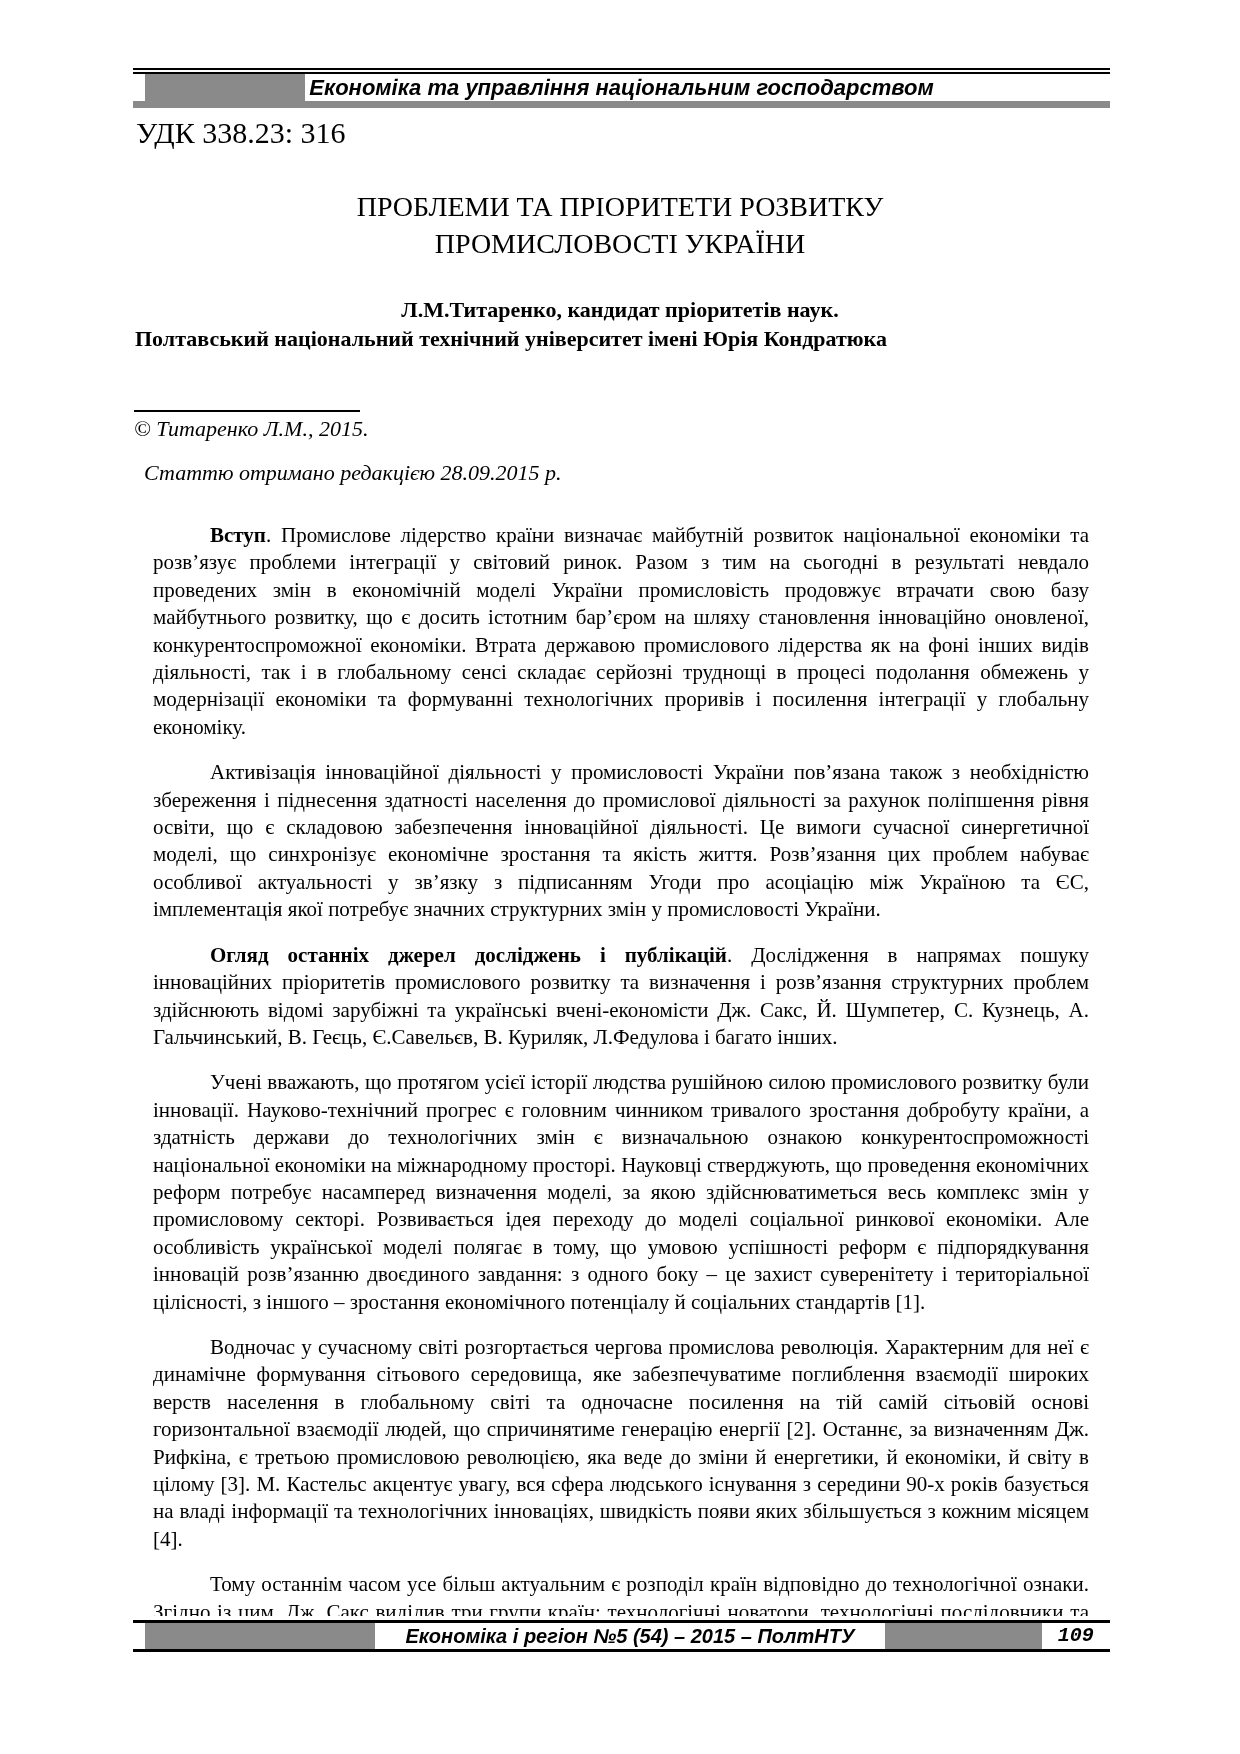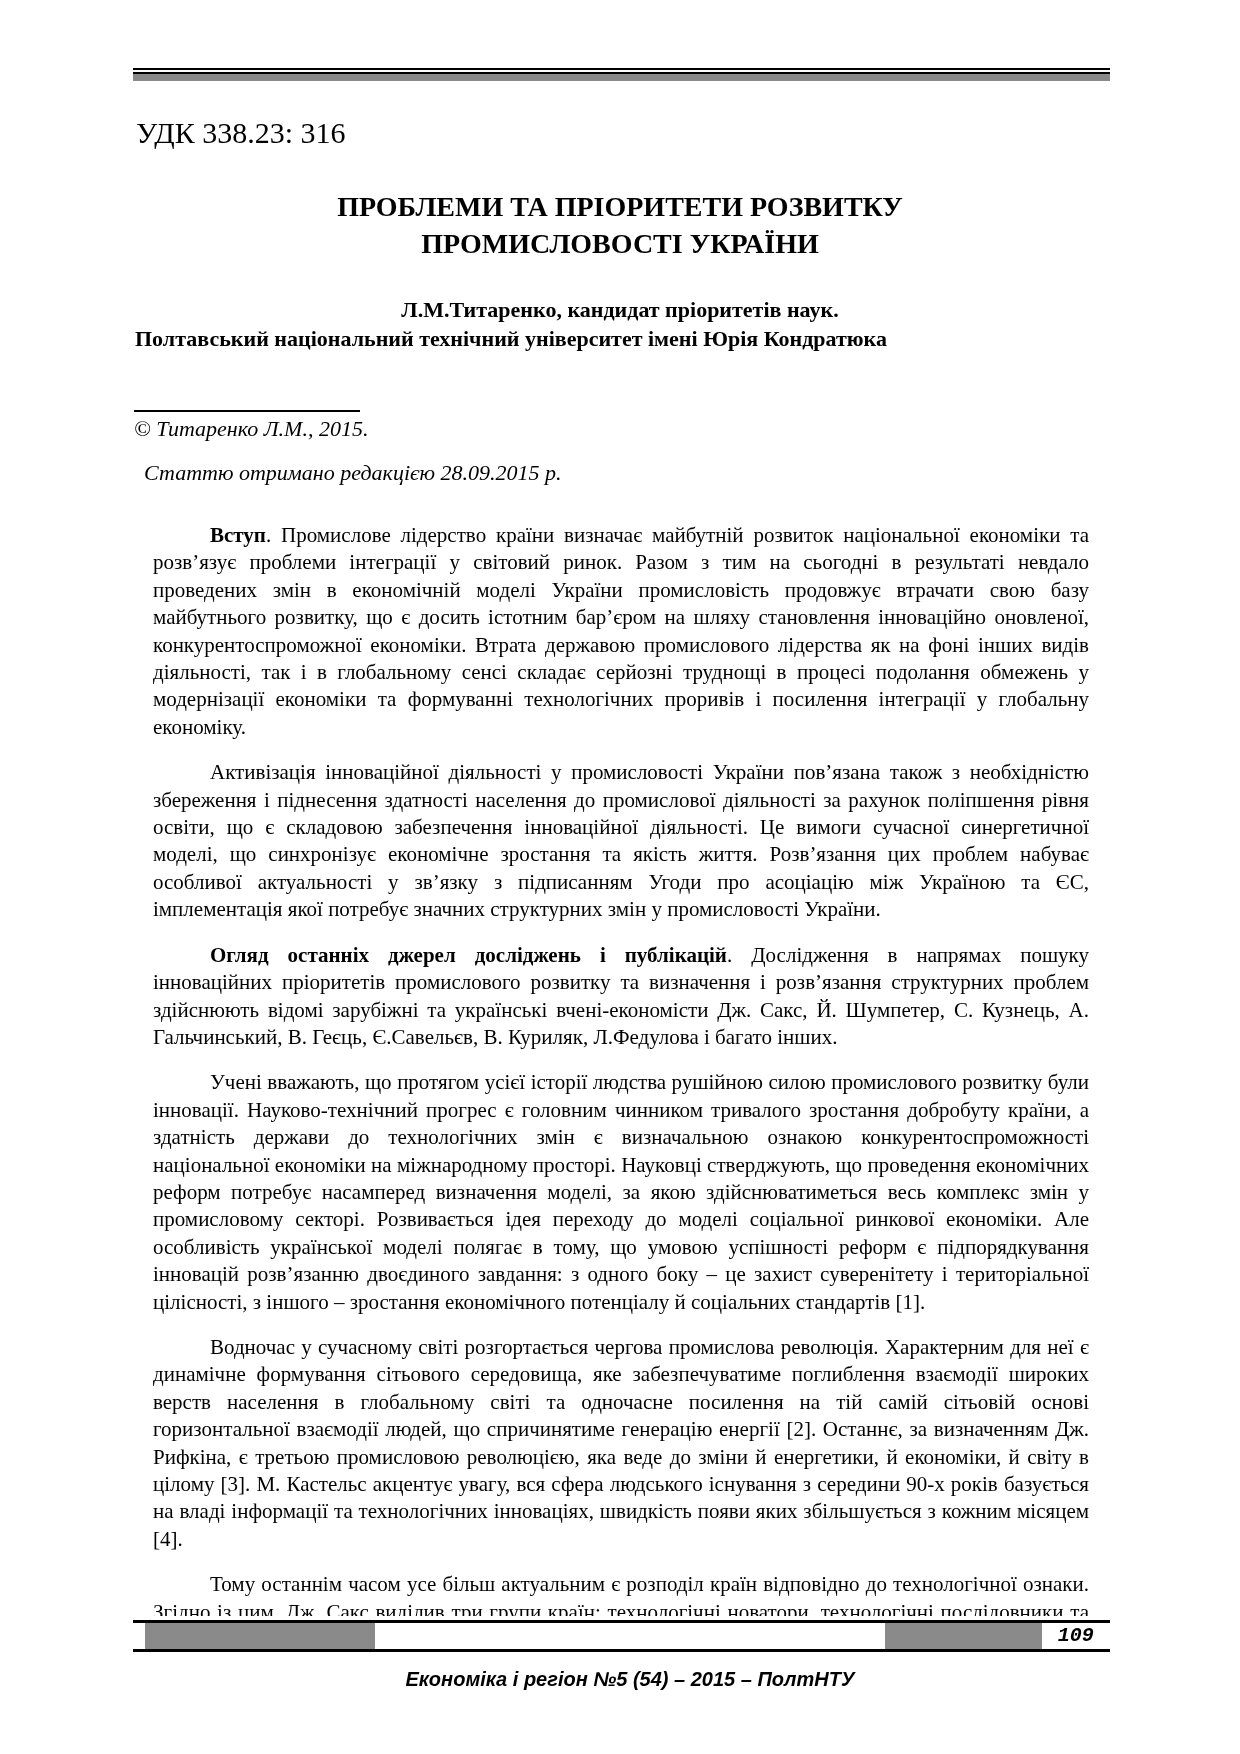--- a/index.html
+++ b/index.html
@@ -27,21 +27,21 @@
     font-weight:bold; font-style:italic;
     font-size:22px; line-height:27px;
   }
   .hb-bottom { height:7px; background:#8a8a8a; }
 
   
   .udc { position:absolute; left:136px; top:116px; font-size:30px; }
 
   .title {
     position:absolute; left:135px; top:188px; width:970px;
-    text-align:center; font-weight:bold; font-size:28px; line-height:37px;
+    text-align:center; font-weight:normal; font-size:28px; line-height:37px;
   }
   .author {
     position:absolute; left:135px; top:297px; width:970px;
     text-align:center; font-weight:bold; font-size:22px;
   }
   .affiliation {
     position:absolute; left:135px; top:326px; width:970px;
     font-weight:bold; font-size:22px;
   }
 
@@ -70,39 +70,43 @@
   .footer-bar {
     position:absolute; left:133px; top:1620px; width:977px;
     border-top:3px solid #000; border-bottom:3px solid #000;
     background:#fff; display:flex; height:26px;
   }
   .fb-gray-left  { width:23.5%; background:#8a8a8a; margin-left:12px; }
   .fb-center {
     flex:1; text-align:center;
     font-family:"Liberation Sans", sans-serif;
     font-weight:bold; font-style:italic;
-    font-size:20px; line-height:26px;margin-top:43px;
+    font-size:20px; line-height:26px;
   }
   .fb-gray-right { width:16%; background:#8a8a8a; }
   .fb-page {
     width:7%; text-align:center;
     font-family:Liberation Mono, monospace;
     font-weight:bold; font-style:italic;
     font-size:20px; line-height:26px;
   }
 </style>
 </head>
 <body>
 
 <div class="page">
 
   <div class="header-bar">
     <div class="hb-line1"></div>
     <div class="hb-gap"></div>
     <div class="hb-line2"></div>
+    <div class="hb-row">
+      <div class="hb-gray"></div>
+      <div class="hb-text">Економіка та управління національним господарством</div>
+    </div>
     <div class="hb-bottom"></div>
   </div>
 
   <div class="udc">УДК 338.23: 316</div>
 
   <div class="title">
     <div>ПРОБЛЕМИ ТА ПРІОРИТЕТИ РОЗВИТКУ</div>
     <div>ПРОМИСЛОВОСТІ УКРАЇНИ</div>
   </div>
 

